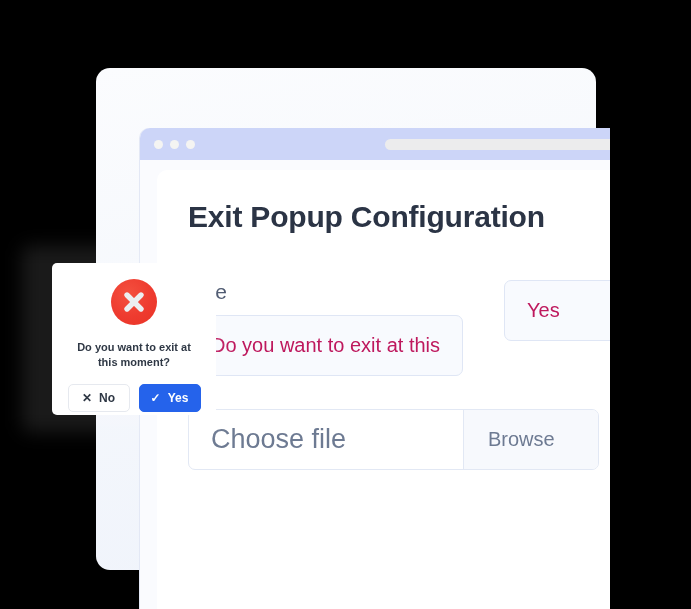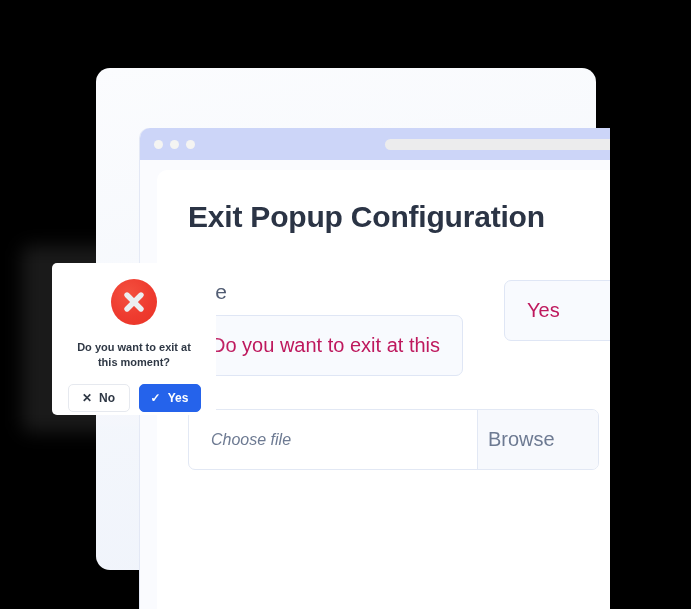--- a/index.html
+++ b/index.html
@@ -131,31 +131,30 @@
     border: 1px solid #e2e8f4;
     border-radius: 7px;
     overflow: hidden;
     background: #ffffff;
   }
   .file-input .filename {
     flex: 1;
     display: flex;
     align-items: center;
     padding: 0 22px;
-    font-size: 16px;
+    font-size: 27px;
     color: #6d7a92;
     white-space: nowrap;
-    font-style: italic;
   }
   .file-input .browse {
     width: 110px;
     display: flex;
     align-items: center;
     justify-content: flex-start;
-    padding-left: 10px;
+    padding-left: 24px;
     background: #f7f9fd;
     border-left: 1px solid #e2e8f4;
     font-size: 20px;
     color: #6d7a92;
     white-space: nowrap;
   }
 
   
   .dialog-shadow {
     position: absolute;

